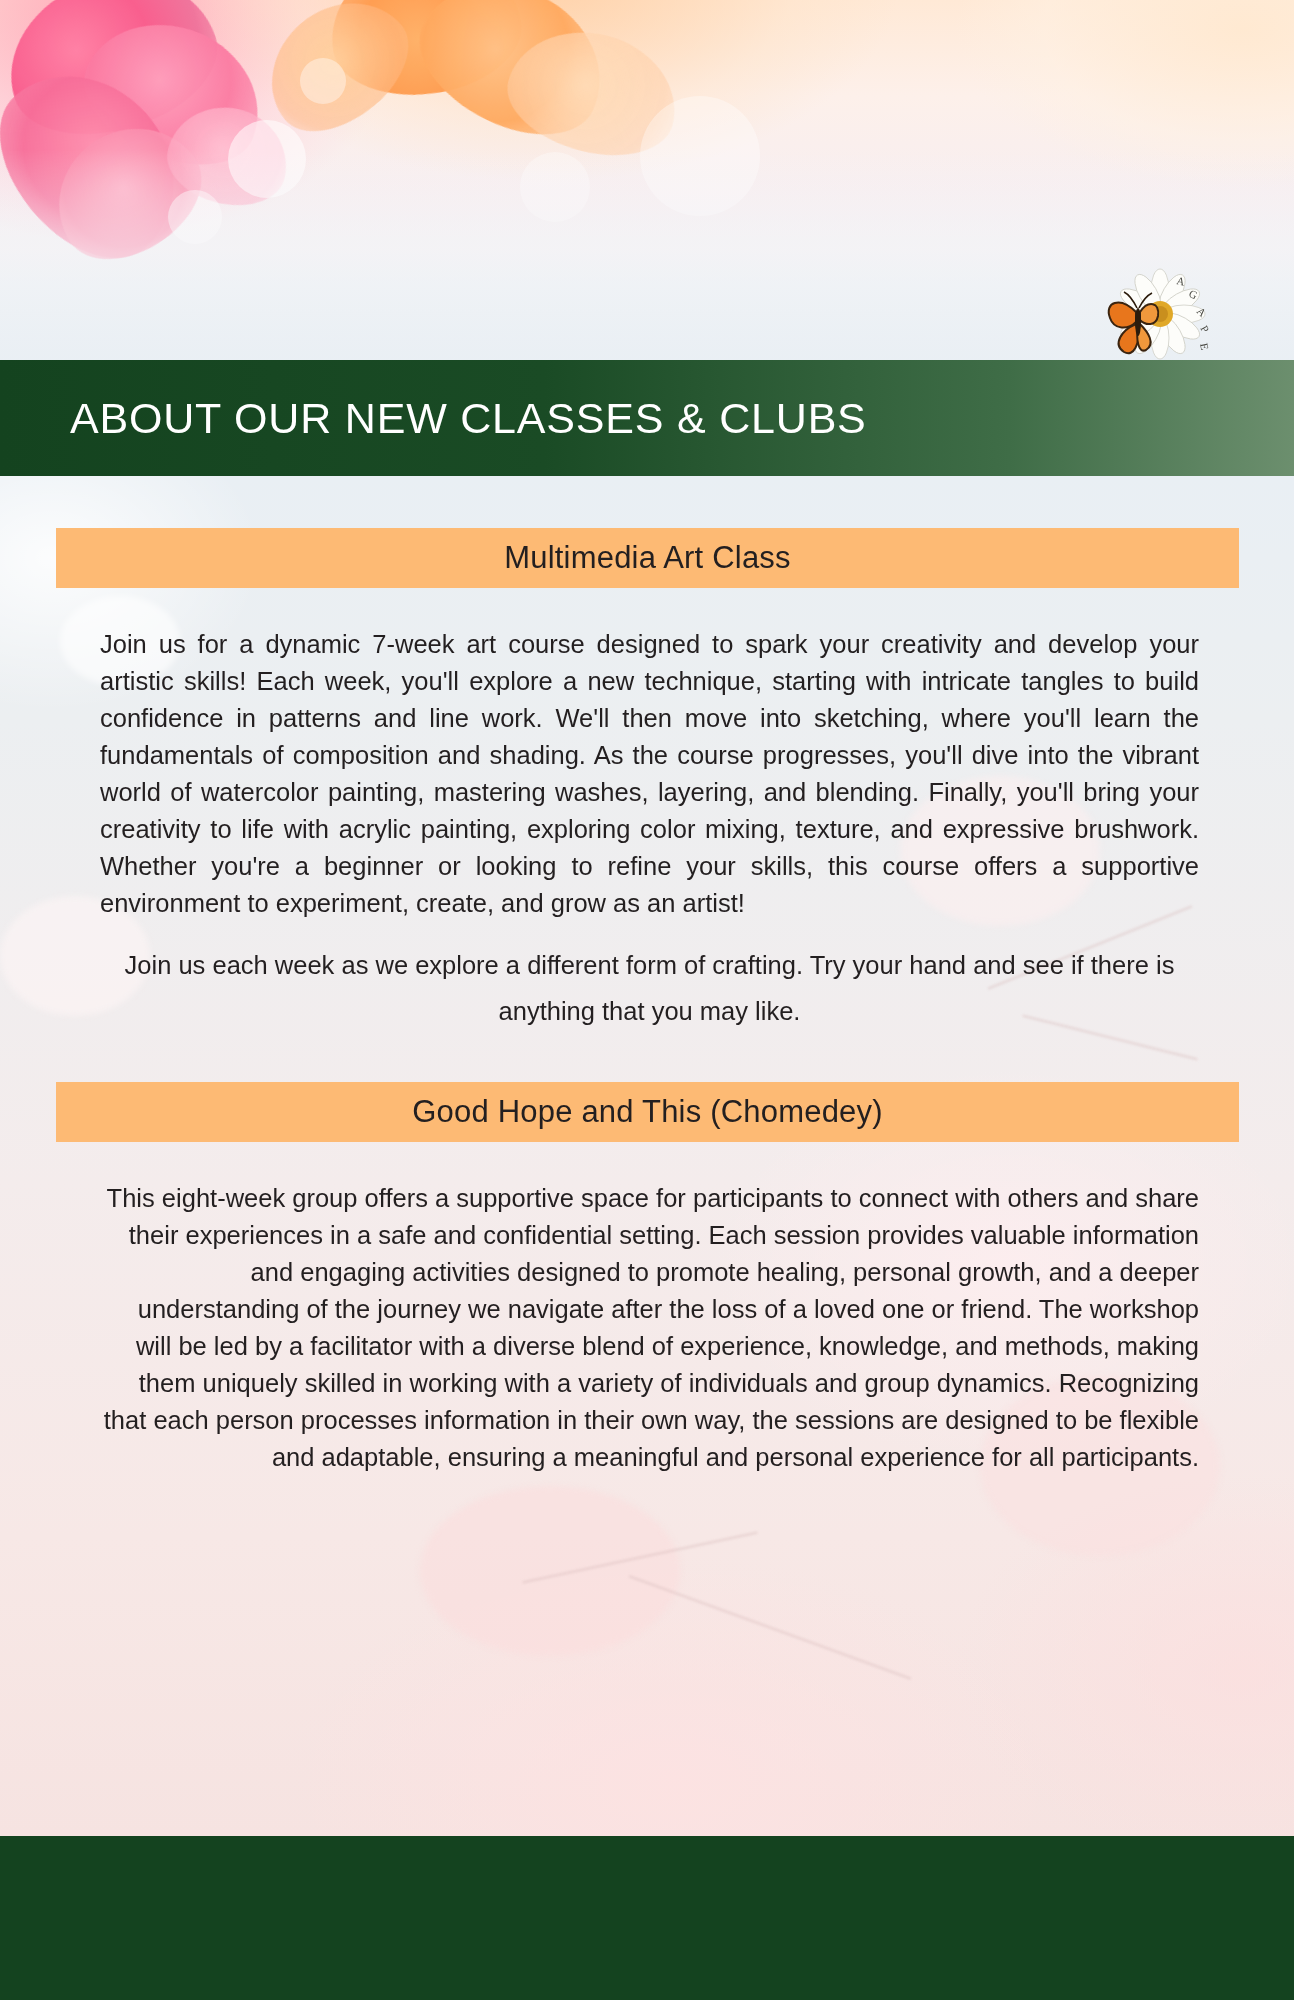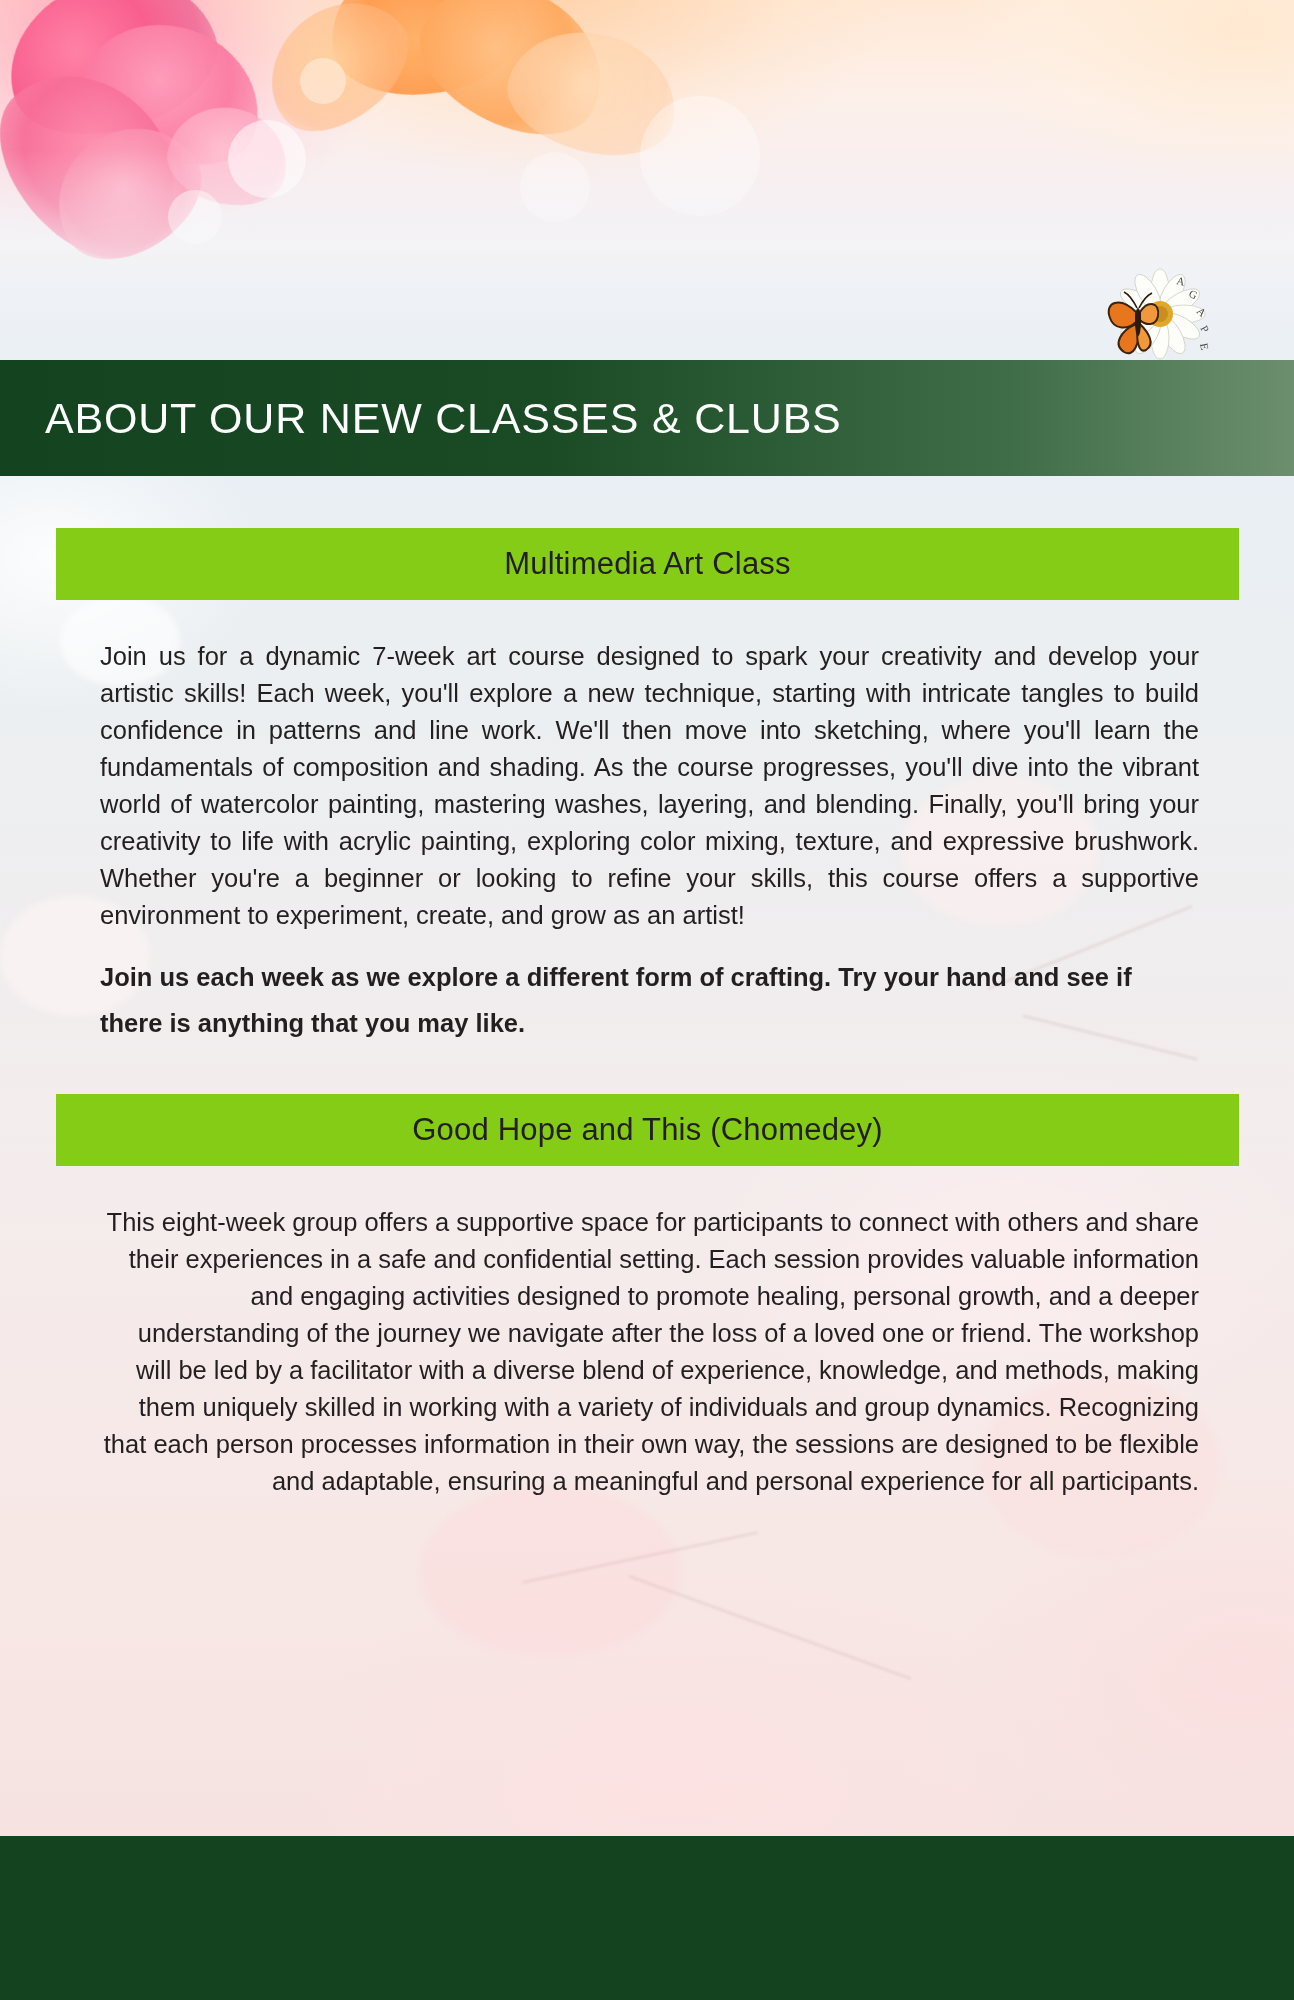--- a/index.html
+++ b/index.html
@@ -70,21 +70,21 @@
     height: 116px;
     background: linear-gradient(90deg, #14431f 0%, #1a4b25 42%, #3f6d47 78%, #6c8f6e 100%);
     display: flex;
     align-items: center;
   }
   .title-bar .title {
     color: #ffffff;
     font-size: 43px;
     font-weight: 300;
     letter-spacing: 0.8px;
-    padding-left: 45px;
+    padding-left: 70px;
     white-space: nowrap;
     font-family: "Liberation Sans", sans-serif;
   }
 
   
   .logo {
     position: absolute;
     left: 1090px; top: 268px;
     width: 140px; height: 120px;
   }
@@ -114,22 +114,22 @@
   .s3 { left: 520px; top: 1080px; width: 240px; height: 3px; transform: rotate(-12deg); }
   .s4 { left: 620px; top: 1150px; width: 300px; height: 3px; transform: rotate(20deg); }
 
   
   .content {
     position: absolute;
     left: 56px; top: 528px;
     width: 1183px;
   }
   .card-head {
-    background: #84cc16;
-    height: 72px;
+    background: #fdba74;
+    height: 60px;
     display: flex;
     align-items: center;
     justify-content: center;
   }
   .card-head h2 {
     margin: 0;
     font-size: 31px;
     font-weight: 400;
     color: #231f20;
     letter-spacing: 0.2px;
@@ -142,21 +142,21 @@
     margin: 16px 0 20px 0;
     font-size: 25.5px;
     line-height: 37px;
     color: #231f20;
     text-align: justify;
     text-justify: inter-word;
     font-family: "Liberation Sans", sans-serif;
   }
   .card-body p.last { margin-bottom: 4px; text-align: right; }
   .gap { height: 26px; }
-  .card-body p.loose { line-height: 46px; text-align: left; font-weight: bold; }
+  .card-body p.loose { line-height: 46px; text-align: center; }
 
   
   .footer-band {
     position: absolute;
     left: 0; top: 1836px;
     width: 1294px;
     height: 164px;
     background: #14431f;
   }
 </style>

